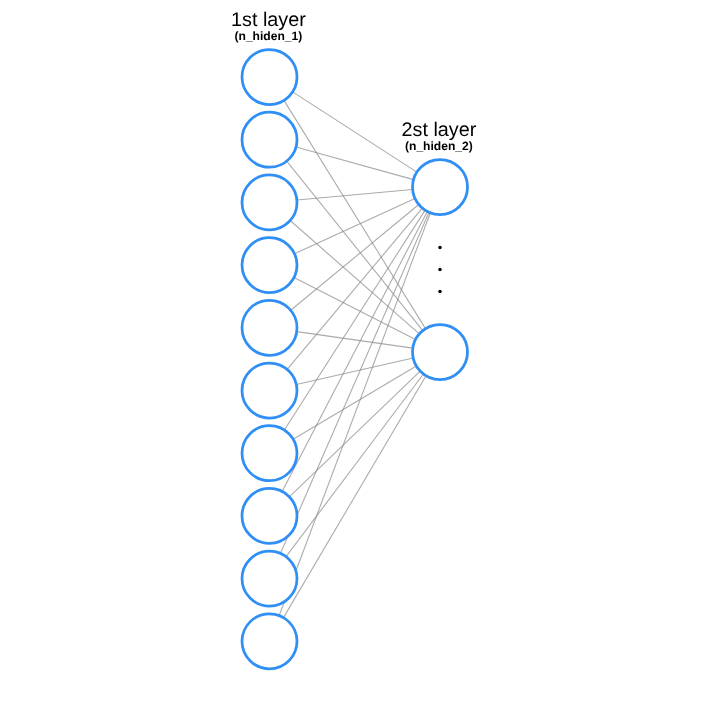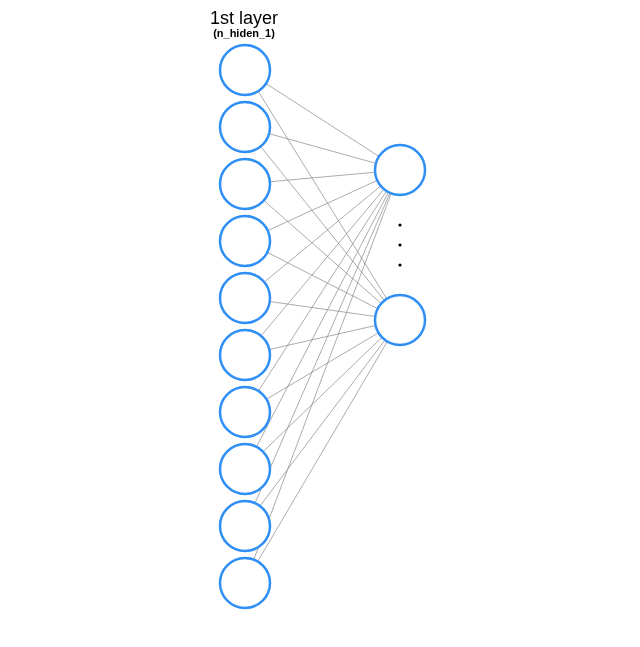--- a/index.html
+++ b/index.html
@@ -91,13 +91,17 @@
         <circle cx="400" cy="320" r="25" class="node" stroke="#2f8ff5"></circle>
         <circle cx="400" cy="225" r="1.6" class="dot" fill="#000000"></circle>
         <circle cx="400" cy="245" r="1.6" class="dot" fill="#000000"></circle>
         <circle cx="400" cy="265" r="1.6" class="dot" fill="#000000"></circle>
       </g>
     </svg>
     <div class="layer-title" style="left: 210px; top: 8px;">
       <span class="big">1st layer</span>
       <span class="small">(n_hiden_1)</span>
     </div>
+    <div class="layer-title" style="left: 365px; top: 108px;">
+      <span class="big">2st layer</span>
+      <span class="small">(n_hiden_2)</span>
+    </div>
   </div>
 
 </body></html>

